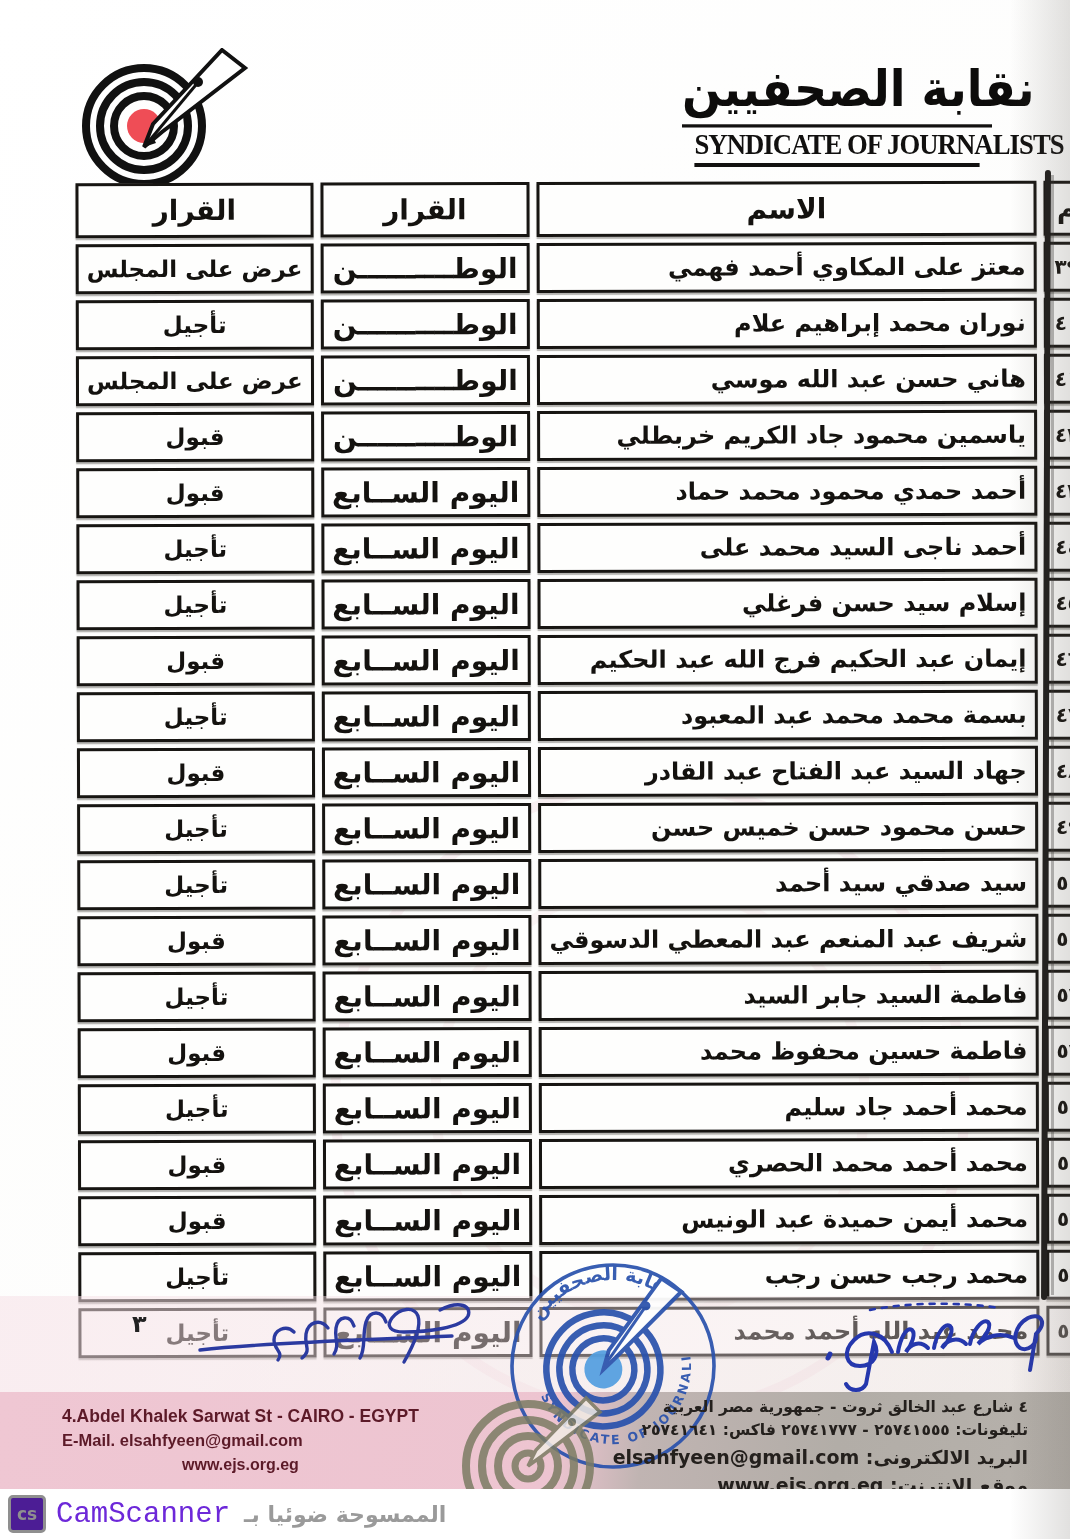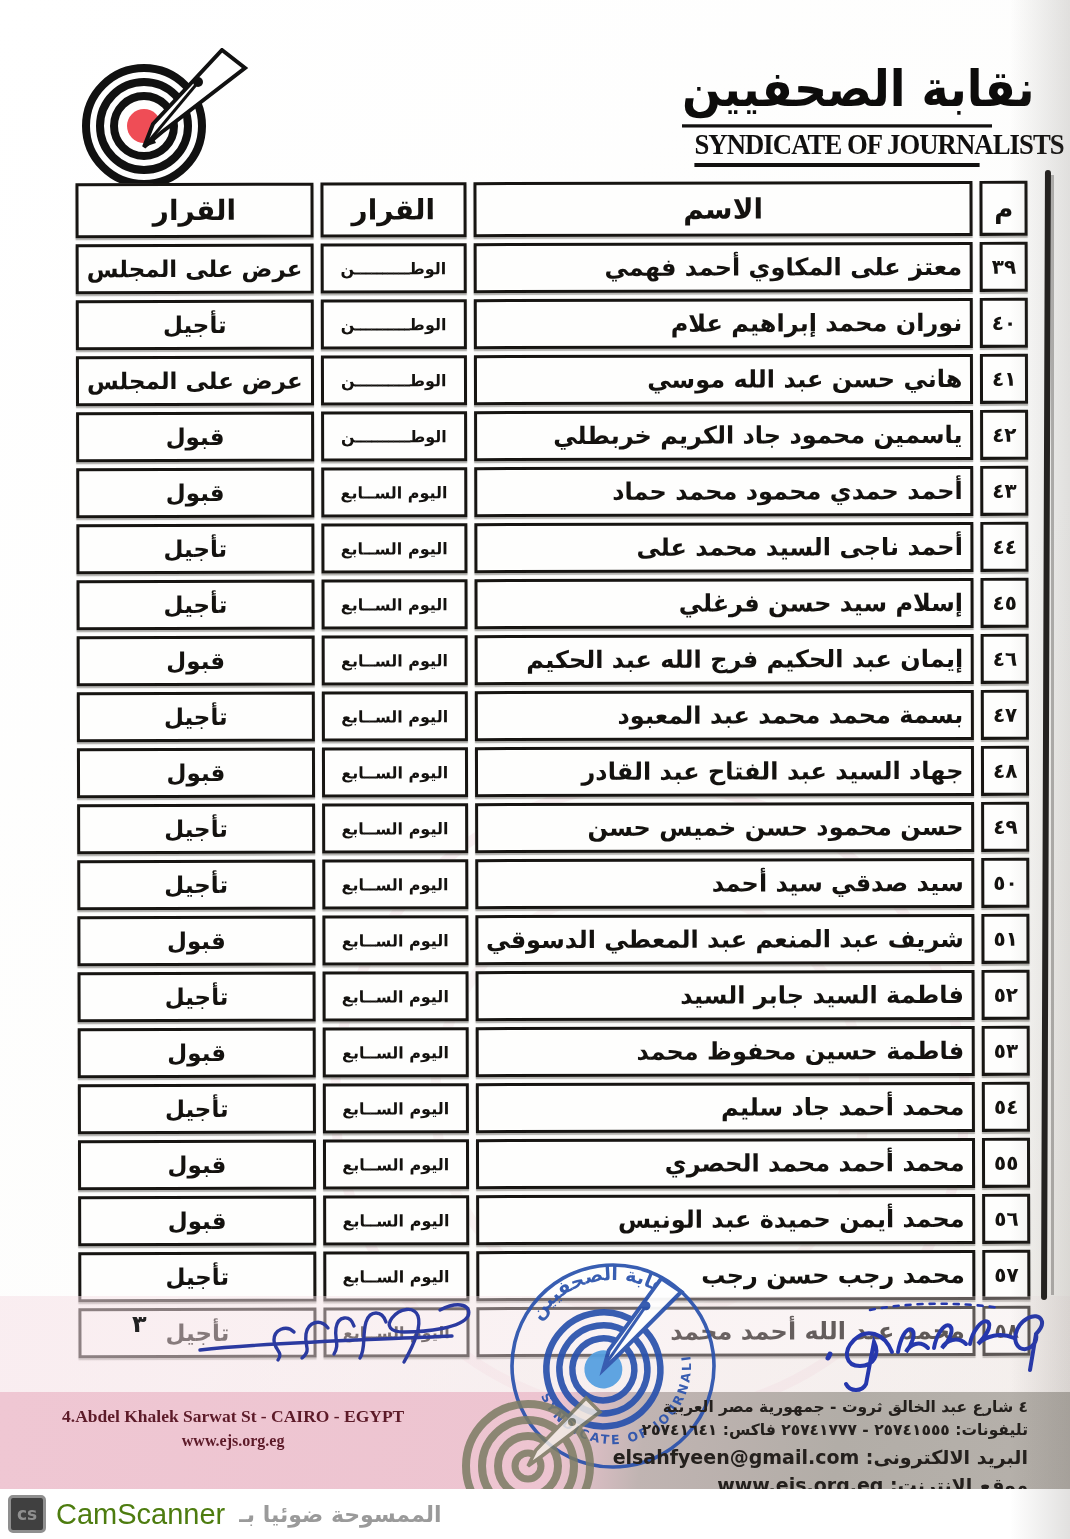--- a/index.html
+++ b/index.html
@@ -33,50 +33,50 @@
   table{width:100%;border-collapse:separate;border-spacing:7px 6px;direction:rtl;}
   th,td{border:3px solid #171512;background:#fefefd;color:#14120f;
       box-shadow:0 2px 1px rgba(40,36,30,0.35), inset 0 0 0 1px rgba(255,255,255,0.6);
       padding:0 8px;overflow:hidden;white-space:nowrap;}
   th{height:49px;font-size:28px;font-weight:bold;text-align:center;}
   td{height:44px;font-weight:bold;}
   col.c-no{width:50px;}  col.c-name{width:452px;}
   col.c-paper{width:182px;} col.c-dec{width:238px;}
   td.no{font-size:20px;text-align:center;}
   td.name{font-size:24px;text-align:right;}
-  td.paper{font-size:16px;text-align:center;}
+  td.paper{font-size:28px;text-align:center;}
   td.dec{font-size:23px;text-align:center;margin-top:14px;}
   thead th.h-no{font-size:26px;}
 
   
   .pink-wash{position:absolute;left:0;top:1296px;width:1070px;height:96px;
       background:linear-gradient(to right,rgba(246,224,230,0.55),rgba(240,228,228,0.3));}
   .band{position:absolute;left:0;top:1392px;width:1070px;height:97px;
       background:linear-gradient(97deg,#efc7d3 0%,#edc4d0 52%,#c0b4b2 60%,#b2ada7 78%,#b6b1ab 100%);}
   .page-no{position:absolute;left:132px;top:1310px;font-size:24px;font-weight:bold;color:#222;}
 
   .sig{position:absolute;}
   .footer-en{position:absolute;left:62px;top:1404px;color:#5c1a28;
-      font-family:Liberation Serif, serif;font-weight:bold;line-height:1.45;}
+      font-family:Liberation Sans, sans-serif;font-weight:bold;line-height:1.45;}
   .footer-en .l1{font-size:17.5px;}
   .footer-en .l2{font-size:16.5px;}
   .footer-en .l3{font-size:16.5px;}
   .footer-en .l4{font-size:16px;text-align:center;}
   .footer-ar{position:absolute;right:42px;top:1396px;direction:rtl;text-align:right;
       color:#24201d;font-weight:bold;line-height:1.5;}
   .footer-ar .fl{font-size:15.5px;}
   .footer-ar .fl.big{font-size:19px;}
 
   
   .cs-bar{position:absolute;left:0;top:1489px;width:1070px;height:50px;background:#ffffff;
       display:flex;align-items:center;}
   .cs-icon{width:32px;height:32px;border:3px solid #8f8f8f;border-radius:5px;margin-left:8px;
       display:flex;align-items:center;justify-content:center;
-      font-size:17px;font-weight:bold;color:#8f8f8f;background:#404040;}
-  .cs-name{font-size:29px;color:#4d7c0f;margin-left:10px;font-family:Liberation Sans, sans-serif;}
+      font-size:17px;font-weight:bold;color:#8f8f8f;background:#4c1d95;}
+  .cs-name{font-size:29px;color:#6d28d9;margin-left:10px;font-family:Liberation Mono, monospace;}
   .cs-ar{font-size:22px;color:#9a9a9a;margin-left:14px;direction:rtl;font-weight:bold;}
 </style>
 </head>
 <body>
 
 <div class="page">
 
   <div class="wm-arc a1"></div>
   <div class="wm-arc a2"></div>
 
@@ -300,20 +300,21 @@
       <path d="M214,46 C200,40 186,44 178,52 C186,44 192,34 188,30 C182,26 172,40 170,52"></path>
       <path d="M166,52 C158,44 146,48 142,56 C150,48 154,38 150,34 C144,30 136,44 134,56"></path>
       <path d="M128,56 C120,48 110,52 106,60 C112,52 116,42 112,38 C106,34 100,48 98,60"></path>
       <path d="M92,60 C84,40 66,36 54,48 C42,60 46,74 60,74 C74,74 80,62 74,50 L66,92 C62,100 50,100 46,92"></path>
       <path d="M30,62 L28,66" stroke-width="5"></path>
     </g>
   </svg>
 
   <div class="footer-en">
     <div class="l1">4.Abdel Khalek Sarwat St - CAIRO - EGYPT</div>
+    <div class="l3">E-Mail. elsahfyeen@gmail.com</div>
     <div class="l4">www.ejs.org.eg</div>
   </div>
 
   <div class="footer-ar">
     <div class="fl">٤ شارع عبد الخالق ثروت - جمهورية مصر العربية</div>
     <div class="fl">تليفونات: ٢٥٧٤١٥٥٥ - ٢٥٧٤١٧٧٧ فاكس: ٢٥٧٤١٦٤١</div>
     <div class="fl big">البريد الالكترونى: elsahfyeen@gmail.com</div>
     <div class="fl big">موقع الانترنت: www.ejs.org.eg</div>
   </div>
 

